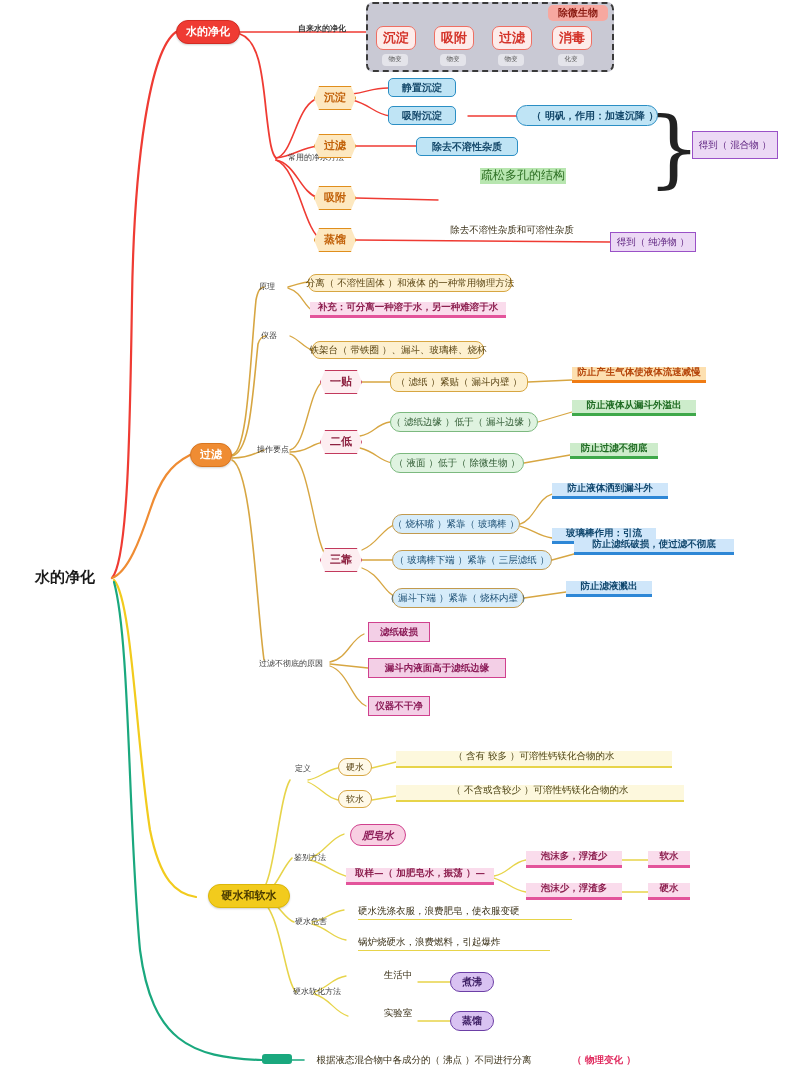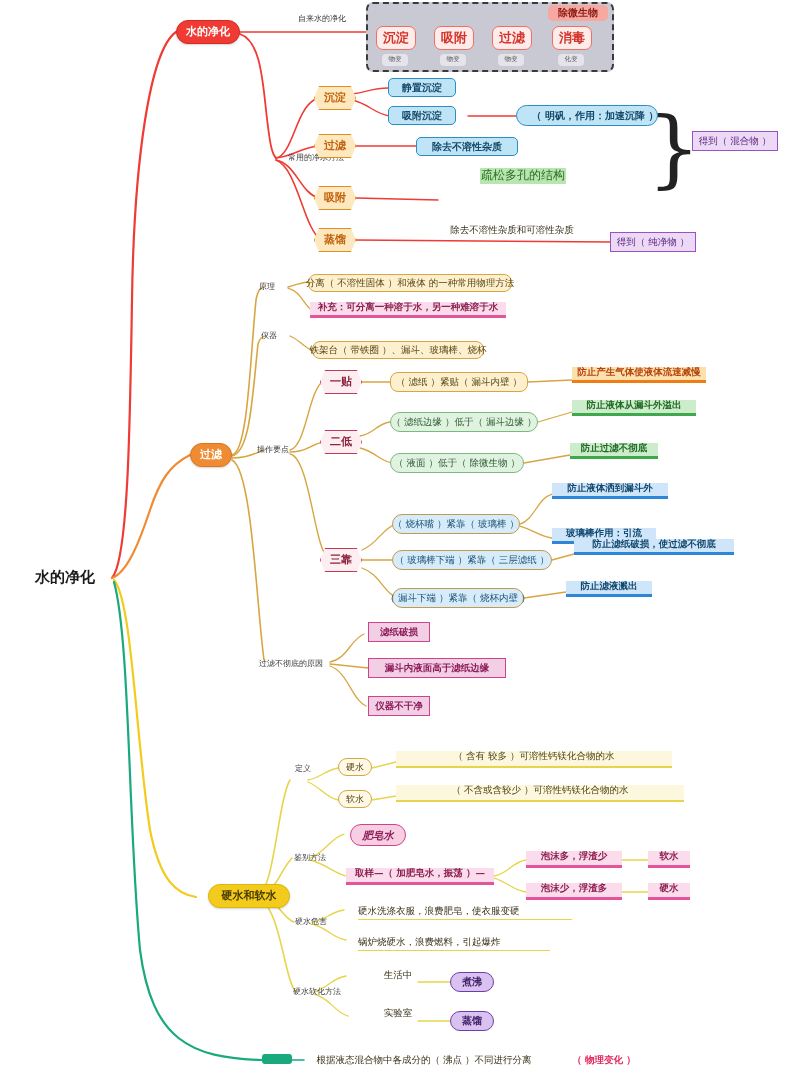--- a/index.html
+++ b/index.html
@@ -175,21 +175,21 @@
       <path d="M418 1021 L452 1021" stroke="#e7d44a" stroke-width="1.3"></path>
 
       <path d="M290 1060 L304 1060" stroke="#1aa87e" stroke-width="1.6"></path>
     </g>
   </svg>
 
   <div class="node root" style="left:18px;top:566px;width:94px;height:24px;">水的净化</div>
 
   <div class="node pill pill-red" style="left:176px;top:20px;width:64px;height:24px;">水的净化</div>
 
-  <div class="node wlabel" style="left:276px;top:12px;width:92px;height:14px;">自来水的净化</div>
+  <div class="node wlabel" style="left:276px;top:22px;width:92px;height:14px;font-weight:bold;">自来水的净化</div>
 
   <div class="node procbox" style="left:366px;top:2px;width:248px;height:70px;"></div>
   <div class="node demic" style="left:548px;top:5px;width:60px;height:16px;">除微生物</div>
 
   <div class="node procstep" style="left:376px;top:26px;width:40px;height:24px;">沉淀</div>
   <div class="node proctag" style="left:382px;top:54px;width:26px;height:12px;">物变</div>
 
   <div class="node procstep" style="left:434px;top:26px;width:40px;height:24px;">吸附</div>
   <div class="node proctag" style="left:440px;top:54px;width:26px;height:12px;">物变</div>
 
@@ -209,21 +209,21 @@
   <div class="node hex" style="left:314px;top:134px;width:42px;height:24px;">过滤</div>
   <div class="node blue-rect" style="left:416px;top:137px;width:102px;height:19px;">除去不溶性杂质</div>
 
   <div class="node hex" style="left:314px;top:186px;width:42px;height:24px;">吸附</div>
   <div class="node green-hl" style="left:480px;top:168px;width:86px;height:16px;">疏松多孔的结构</div>
 
   <div class="node hex" style="left:314px;top:228px;width:42px;height:24px;">蒸馏</div>
   <div class="node plaintext" style="left:414px;top:222px;width:196px;height:16px;">除去不溶性杂质和可溶性杂质</div>
 
   <div class="node brace" style="left:654px;top:78px;width:40px;height:140px;">}</div>
-  <div class="node purple" style="left:692px;top:131px;width:86px;height:20px;">得到（ 混合物 ）</div>
+  <div class="node purple" style="left:692px;top:131px;width:86px;height:28px;">得到（ 混合物 ）</div>
   <div class="node purple" style="left:610px;top:232px;width:86px;height:20px;">得到（ 纯净物 ）</div>
 
   <div class="node pill pill-orange" style="left:190px;top:443px;width:42px;height:24px;">过滤</div>
 
   <div class="node wlabel" style="left:250px;top:281px;width:34px;height:12px;">原理</div>
   <div class="node cream" style="left:308px;top:274px;width:204px;height:18px;">分离（ 不溶性固体 ）和液体 的一种常用物理方法</div>
   <div class="node ann ann-pink" style="left:310px;top:302px;width:196px;height:16px;">补充：可分离一种溶于水，另一种难溶于水</div>
 
   <div class="node wlabel" style="left:252px;top:330px;width:34px;height:12px;">仪器</div>
   <div class="node cream" style="left:312px;top:341px;width:172px;height:18px;">铁架台（ 带铁圈 ）、漏斗、玻璃棒、烧杯</div>

